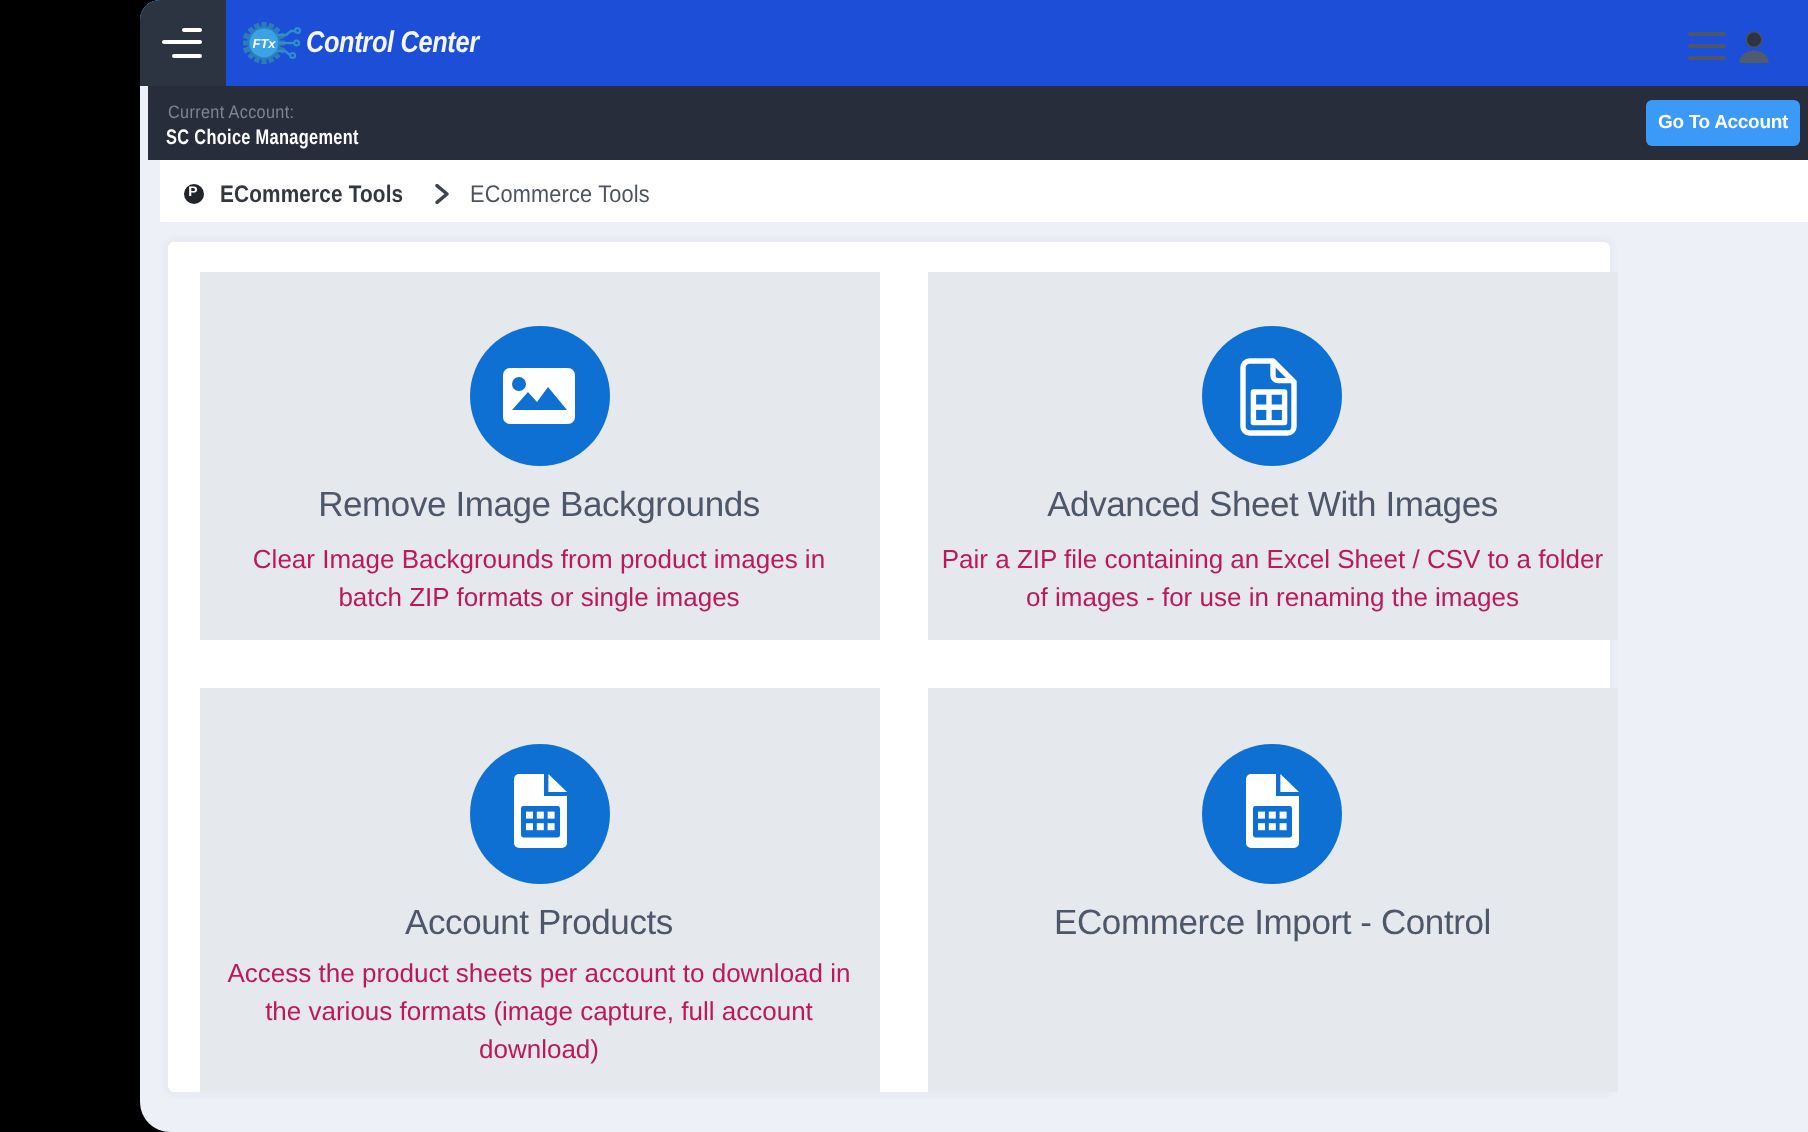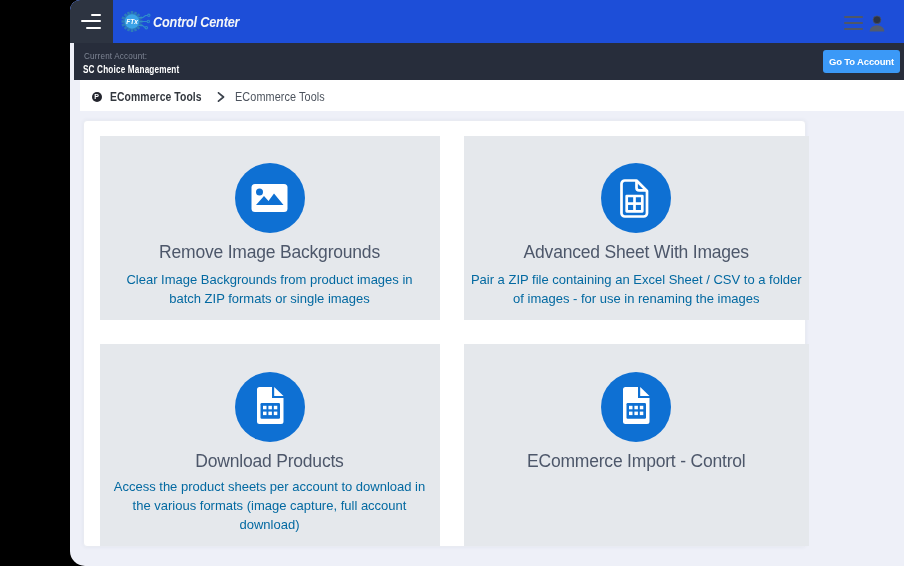--- a/index.html
+++ b/index.html
@@ -42,21 +42,21 @@
   .panel { position:absolute; left:13px; top:120px; width:723px; height:426.5px; background:#fff;
     border:1px solid #e9ebf2; border-radius:4px; box-shadow:0 0 4px rgba(40,50,90,0.06); }
   .grid { position:absolute; left:15.5px; top:15px; width:696px; display:grid;
     grid-template-columns:340px 345.5px; column-gap:10.5px; row-gap:9.5px;gap:24px; }
   .tile { background:#e5e8ec; text-align:center; height:184px; padding-top:26.5px; }
   .tile.r2 { height:201.5px; padding-top:28px; }
   .tile.r2 .dsc { margin-top:4.5px; }
   .circ { width:70px; height:70px; border-radius:50%; background:#0e70d3; margin:0 auto;
     display:flex; align-items:center; justify-content:center; }
   .ttl { margin-top:8px; font-size:17.5px; line-height:22px; color:#4d576a; letter-spacing:-0.2px; }
-  .dsc { margin-top:7px; font-size:13px; line-height:19px; color:#0369a1; }
+  .dsc { margin-top:7px; font-size:13px; line-height:19px; color:#be185d; }
 </style>
 </head>
 <body>
 <div class="window">
   <div class="topbar">
     <div class="burger">
         <i class="l1"></i>
         <i class="l2"></i>
         <i class="l3"></i>
       </div>
@@ -150,21 +150,21 @@
             <g fill="#fff">
               <rect x="28" y="33.8" width="3.5" height="3.5"></rect>
               <rect x="33.4" y="33.8" width="3.5" height="3.5"></rect>
               <rect x="38.8" y="33.8" width="3.5" height="3.5"></rect>
               <rect x="28" y="39.6" width="3.5" height="3.5"></rect>
               <rect x="33.4" y="39.6" width="3.5" height="3.5"></rect>
               <rect x="38.8" y="39.6" width="3.5" height="3.5"></rect>
             </g>
           </svg>
         </div>
-        <div class="ttl">Download Products</div>
+        <div class="ttl">Account Products</div>
         <div class="dsc">Access the product sheets per account to download in<br>the various formats (image capture, full account<br>download)</div>
       </div>
       <div class="tile r2">
         <div class="circ">
           <svg width="70" height="70" viewBox="0 0 70 70">
             <path d="M24.5,15 H37 V26 H48.5 V49.5 a2.5,2.5 0 0 1 -2.5,2.5 H24.5 a2.5,2.5 0 0 1 -2.5,-2.5 V17.5 a2.5,2.5 0 0 1 2.5,-2.5 Z" fill="#fff"></path>
             <path d="M39.2,15 V24 h9.3 Z" fill="#fff"></path>
             <rect x="25.5" y="31" width="19.5" height="15.7" rx="1.2" fill="#0e70d3"></rect>
             <g fill="#fff">
               <rect x="28" y="33.8" width="3.5" height="3.5"></rect>

